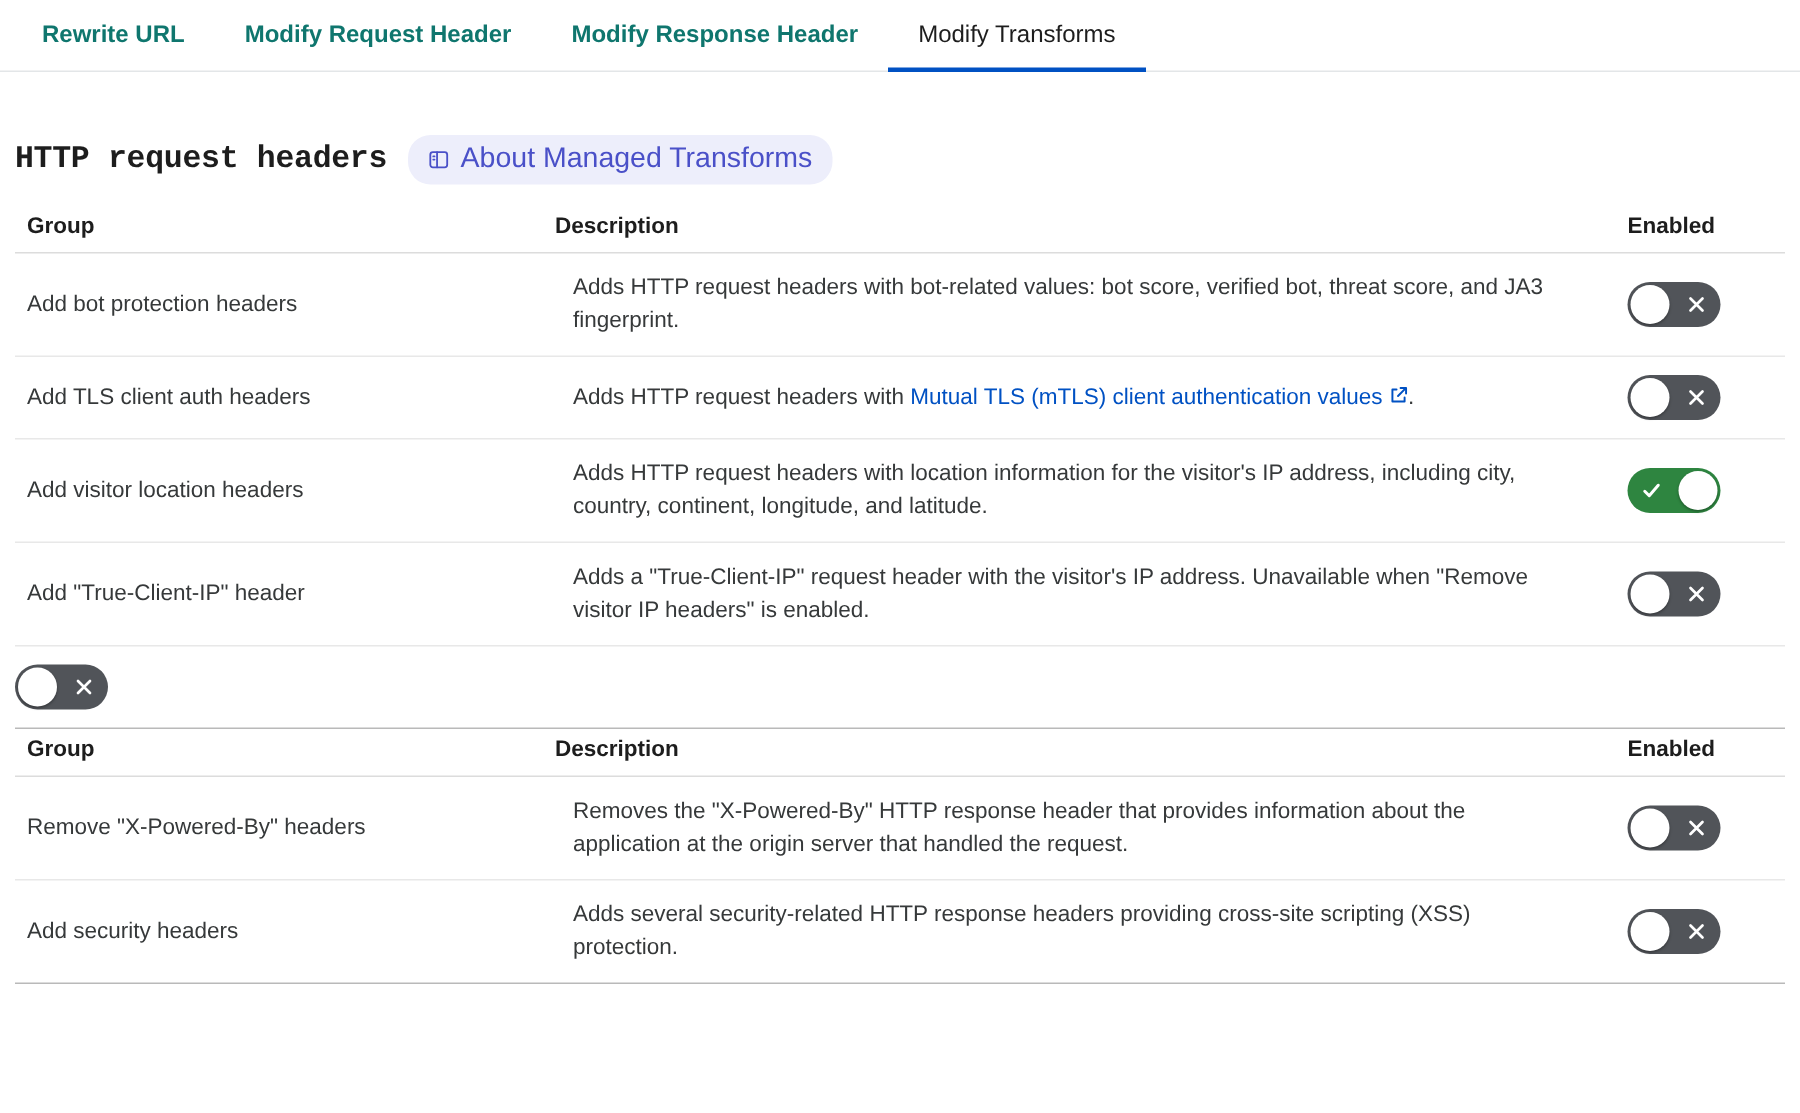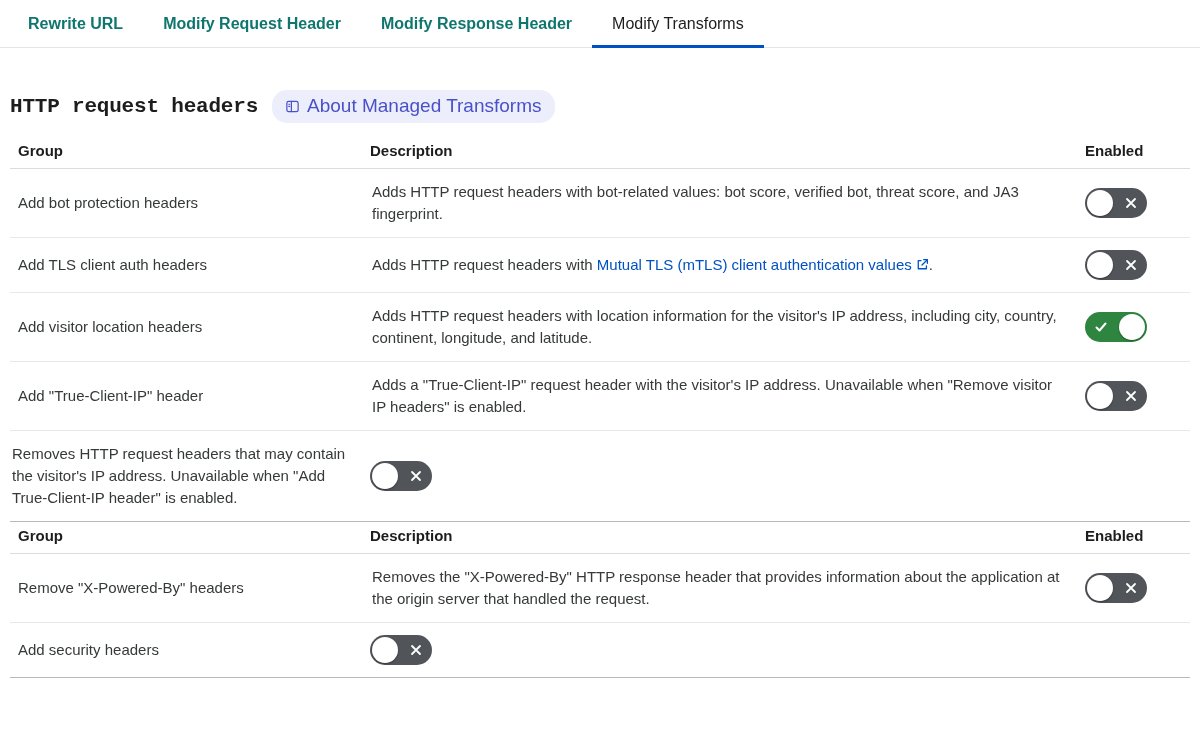--- a/index.html
+++ b/index.html
@@ -20,21 +20,21 @@
   .badge { display:inline-flex; align-items:center; gap:7px; margin-left:14px; background:#edeefb; color:#4a50c8;
            border:none; border-radius:15px; padding:5px 13px 6px; font-size:19px; cursor:pointer; font-family:inherit; }
   .badge svg { display:block; }
 
   
   .tbl { width:100%; }
   .thead, .row { display:grid; grid-template-columns:360px 1fr 105px; align-items:center; }
   .thead { border-bottom:1px solid #dcdcdc; padding:5px 0 9px; }
   .th { font-size:15px; font-weight:700; color:#1d1d1d; }
   .th.group, .cell.group { padding-left:8px; }
-  .row { border-bottom:1px solid #e8e8e8; padding:12px 0; }
+  .row { border-bottom:1px solid #e8e8e8; padding:12px 0;gap:10px; }
   .tbl .row:last-child { border-bottom:1px solid #b9b9b9; }
   .cell { font-size:15px; line-height:22px; color:#36393a; }
   .cell.desc { padding-right:24px; padding-left:2px; }
   .cell.enabled { display:flex; justify-content:flex-start; }
   .link { color:#0051c3; cursor:pointer; }
   .ext-icon { margin-left:4px; vertical-align:-1px; color:#0051c3; }
 
   
   .toggle { position:relative; width:62px; height:30px; border:none; border-radius:15px; cursor:pointer; padding:0; }
   .toggle .knob { position:absolute; top:2px; width:26px; height:26px; border-radius:50%; background:#ffffff;
@@ -135,21 +135,20 @@
 
           <span class="knob"></span>
           <svg class="glyph glyph-x" viewBox="0 0 14 14">
               <path d="M3 3l8 8M11 3l-8 8" stroke="#fff" stroke-width="1.8" stroke-linecap="round"></path>
             </svg>
         </button>
       </div>
     </div>
 
     <div class="row">
-      <div class="cell desc">Removes HTTP request headers that may contain the visitor's IP address. Unavailable when "Add True-Client-IP header" is enabled.</div>
       <div class="cell enabled">
         <button class="toggle off">
 
           <span class="knob"></span>
           <svg class="glyph glyph-x" viewBox="0 0 14 14">
               <path d="M3 3l8 8M11 3l-8 8" stroke="#fff" stroke-width="1.8" stroke-linecap="round"></path>
             </svg>
         </button>
       </div>
     </div>
@@ -172,20 +171,21 @@
           <span class="knob"></span>
           <svg class="glyph glyph-x" viewBox="0 0 14 14">
               <path d="M3 3l8 8M11 3l-8 8" stroke="#fff" stroke-width="1.8" stroke-linecap="round"></path>
             </svg>
         </button>
       </div>
     </div>
 
     <div class="row">
       <div class="cell group">Add security headers</div>
+      <div class="cell desc">Adds several security-related HTTP response headers providing cross-site scripting (XSS) protection.</div>
       <div class="cell enabled">
         <button class="toggle off">
 
           <span class="knob"></span>
           <svg class="glyph glyph-x" viewBox="0 0 14 14">
               <path d="M3 3l8 8M11 3l-8 8" stroke="#fff" stroke-width="1.8" stroke-linecap="round"></path>
             </svg>
         </button>
       </div>
     </div>

